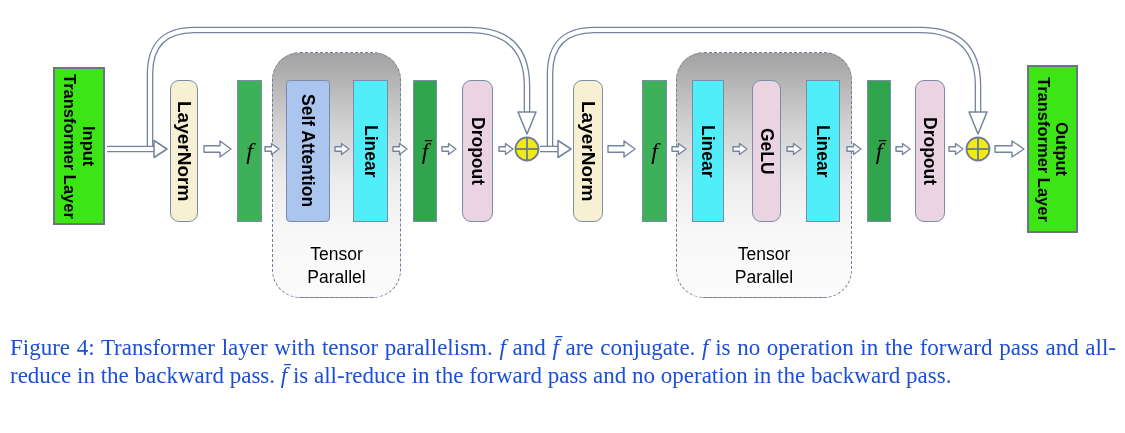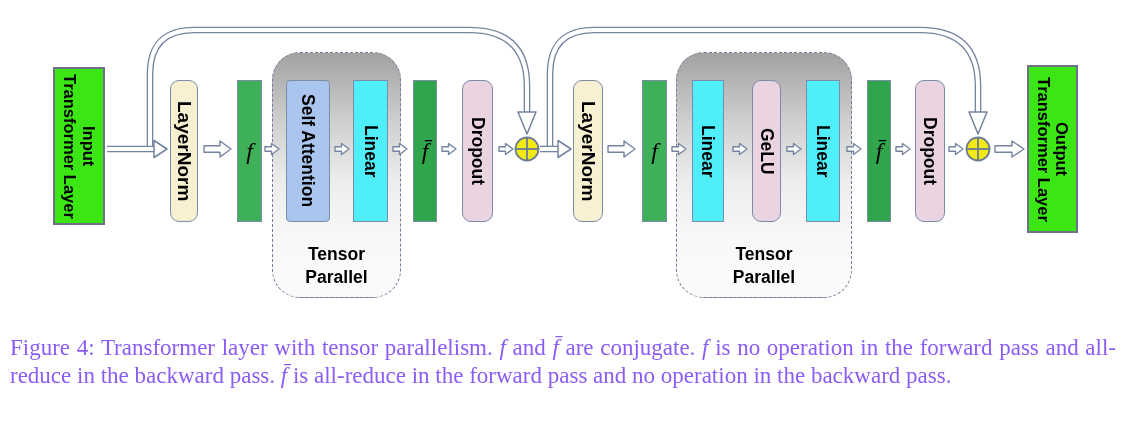--- a/index.html
+++ b/index.html
@@ -47,28 +47,28 @@
   .tp{
     position:absolute;z-index:1;
     box-sizing:border-box;
     border:1.7px dashed #6f7f99;
     border-radius:28px;
     background:linear-gradient(180deg,#a2a2a2 0%,#cfcfcf 28%,#ececec 52%,#f8f8f8 75%,#fbfbfb 100%);
   }
   .tp-label{
     position:absolute;z-index:3;
     text-align:center;color:#000;
-    font-size:17.5px;font-weight:700;line-height:23px;
+    font-size:17.5px;font-weight:400;line-height:23px;
     white-space:pre-line;
   }
   .caption{
     position:absolute;z-index:3;
     left:10px;top:334px;width:1106px;
     font-family:"Liberation Serif",serif;
-    font-size:23px;line-height:27.5px;color:#8b5cf6;
+    font-size:23px;line-height:27.5px;color:#1d4ed8;
     text-align:justify;
   }
   .cap-it{font-style:italic;}
 </style>
 </head>
 <body>
 
 <div class="stage">
 
   <div class="tp" style="left:272px;top:52px;width:129px;height:246px;"></div>

